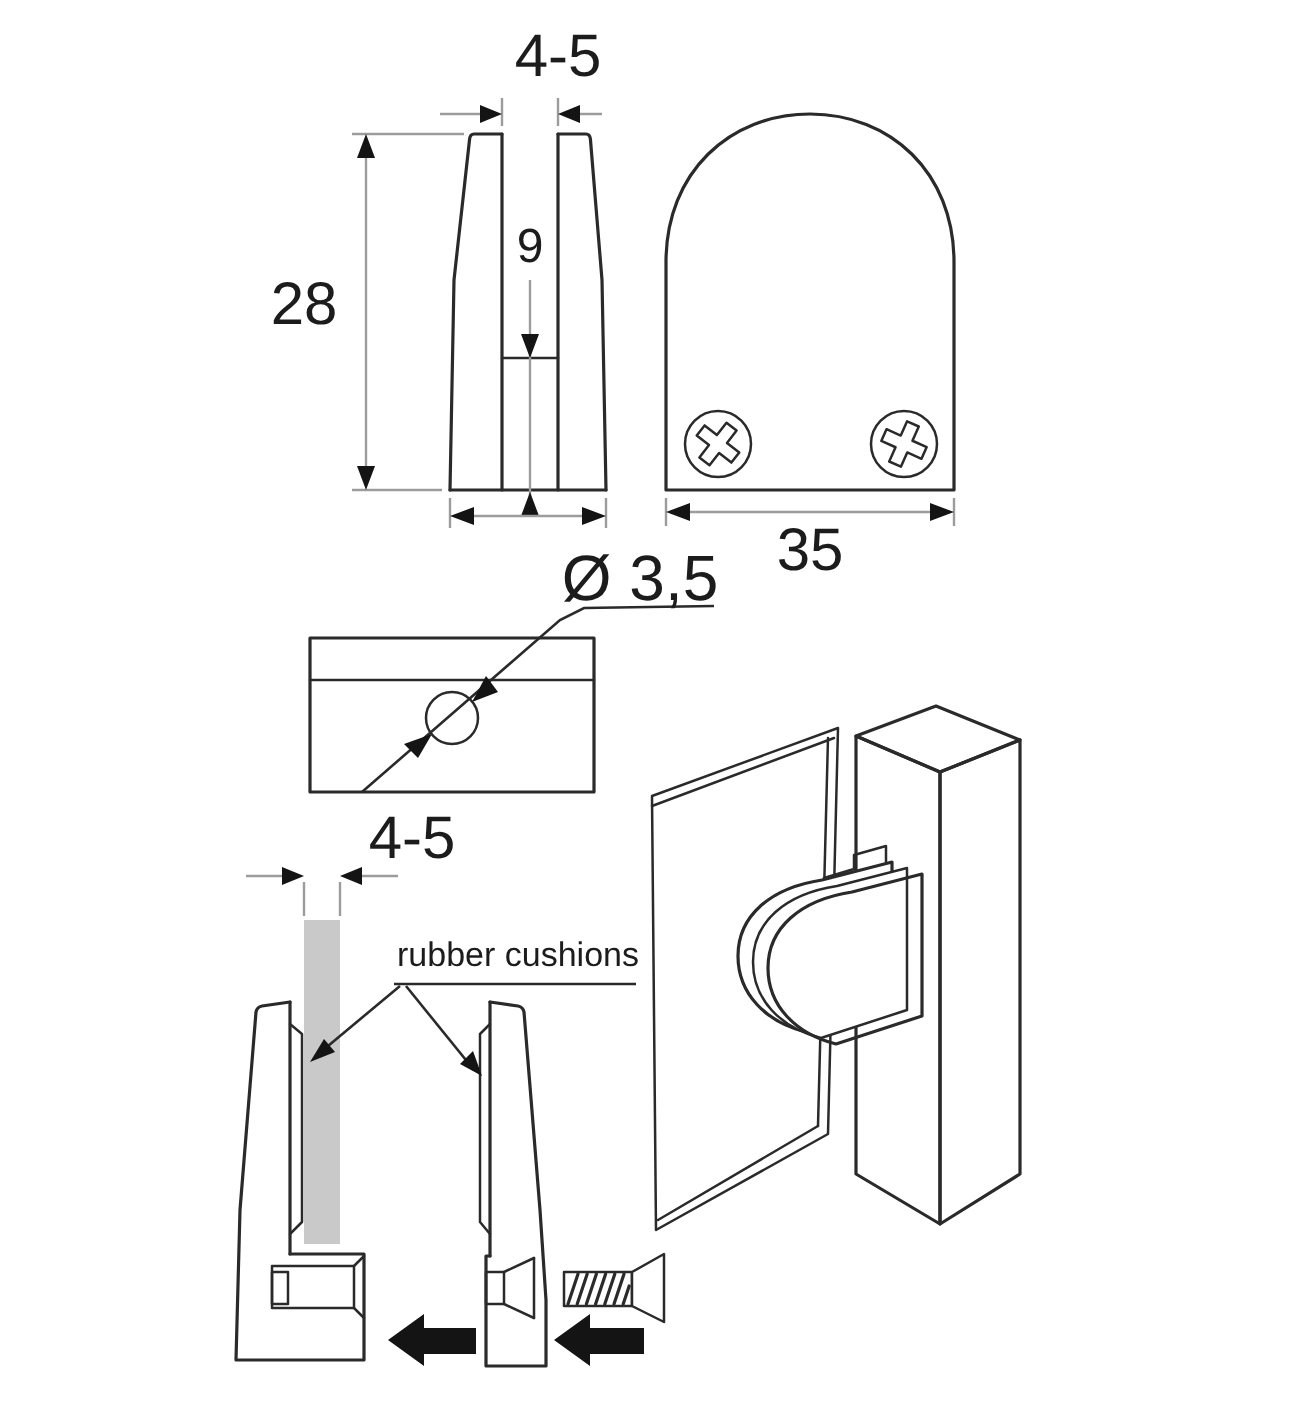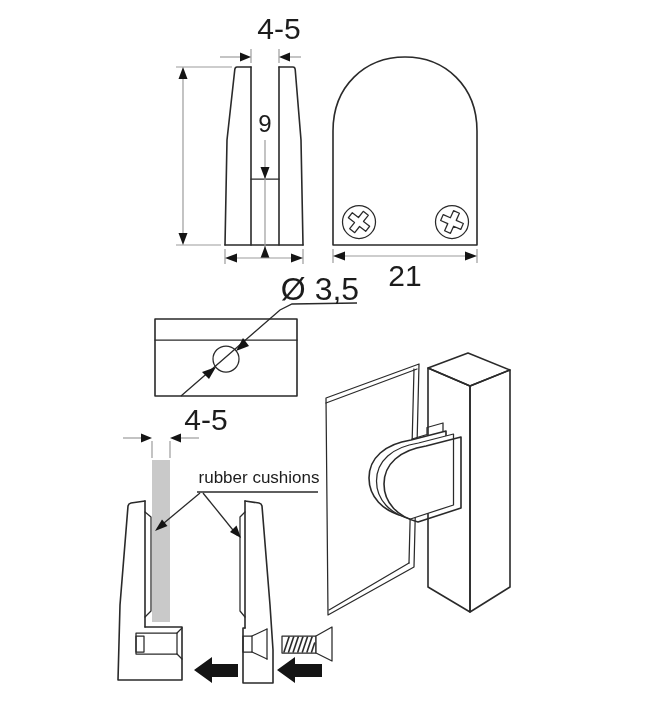--- a/index.html
+++ b/index.html
@@ -196,19 +196,20 @@
     <g>
       <path class="part wfill" d="M446,431 L411,440 C385,444 369,458 369,478 C369,497 383,511 403,516 L446,502 Z"></path>
       <path class="part thin wfill" d="M453.5,434 L418.5,443 C392.5,447 376.5,461 376.5,481 C376.5,500 390.5,514 410.5,519 L453.5,505 Z"></path>
       <path class="part" fill="#fcfcfc" d="M461,437 L426,446 C400,450 384,464 384,484 C384,503 398,517 418,522 L461,508 Z"></path>
       <polyline class="part thin" points="412,439 427,434.5 427,427.5 443,423 443,431" fill="none"></polyline>
     </g>
   </g>
 </svg>
 
 <div class="lbl f30 lbl-slot-top">4-5</div>
+<div class="lbl f30 lbl-height">28</div>
 <div class="lbl f24 lbl-depth">9</div>
-<div class="lbl f30 lbl-front">21</div>
+<div class="lbl f30 lbl-front">35</div>
 <div class="lbl f27 lbl-dia">Ø 3,5</div>
 <div class="lbl f30 lbl-slot-bot">4-5</div>
 <div class="lbl f17 lbl-rubber">rubber cushions</div>
 
 </div>
 
 </body></html>

